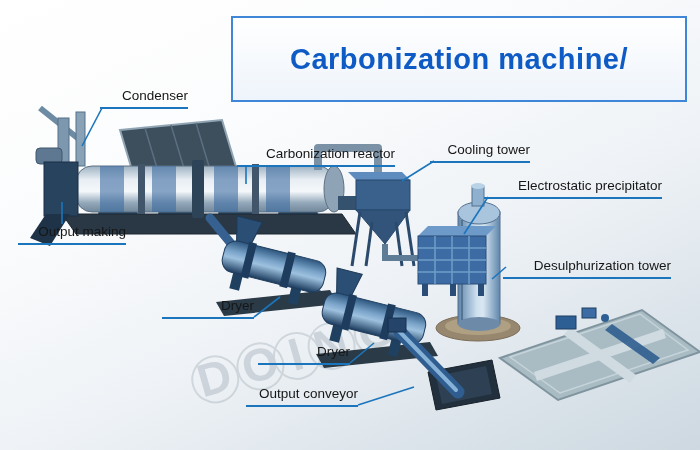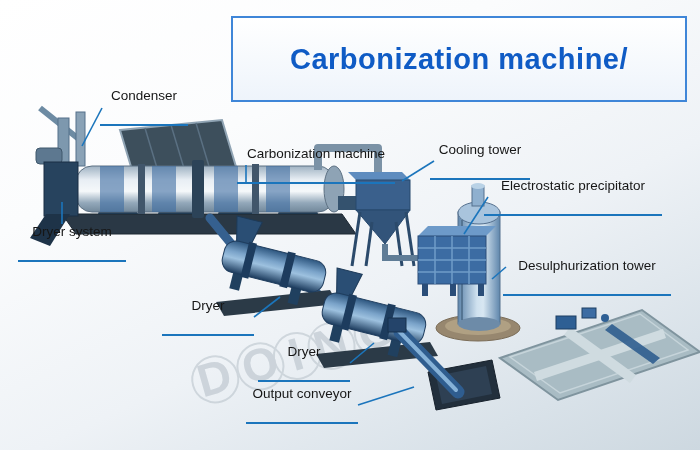--- a/index.html
+++ b/index.html
@@ -14,21 +14,21 @@
     border:2px solid #3f86d8;background:linear-gradient(#ffffff,#eef4fb);
     display:flex;flex-direction:row;justify-content:center;align-items:center;
     box-sizing:border-box;
   }
   .title-line{
     color:#0f5bc5;font-size:29px;font-weight:bold;line-height:38px;white-space:nowrap;
     letter-spacing:0.5px;
   }
   .label{
     position:absolute;color:#161616;font-size:13.5px;line-height:1.15;
-    text-align:center;white-space:nowrap;padding-bottom:20px;
+    text-align:right;white-space:nowrap;padding-bottom:3px;
     border-bottom:2px solid #1b75bc;
   }
   .lab-condenser{left:100px;top:88px;width:88px;}
   .lab-reactor{left:237px;top:146px;width:158px;}
   .lab-cooling{left:430px;top:142px;width:100px;}
   .lab-esp{left:484px;top:178px;width:178px;}
   .lab-desulph{left:503px;top:258px;width:168px;}
   .lab-output{left:18px;top:224px;width:108px;}
   .lab-dryer1{left:162px;top:298px;width:92px;}
   .lab-dryer2{left:258px;top:344px;width:92px;}
@@ -199,22 +199,22 @@
       <path d="M350,363 L374,343"></path>
       <path d="M358,405 L414,387"></path>
     </g>
   </svg>
 
   <div class="title-box">
     <div class="title-line">Carbonization machine/</div>
   </div>
 
   <div class="label lab-condenser">Condenser</div>
-  <div class="label lab-reactor">Carbonization machine</div>
+  <div class="label lab-reactor">Carbonization reactor</div>
   <div class="label lab-cooling">Cooling tower</div>
   <div class="label lab-esp">Electrostatic precipitator</div>
   <div class="label lab-desulph">Desulphurization tower</div>
-  <div class="label lab-output">Dryer system</div>
+  <div class="label lab-output">Output making</div>
   <div class="label lab-dryer1">Dryer</div>
   <div class="label lab-dryer2">Dryer</div>
   <div class="label lab-screw">Output conveyor</div>
 
 </div>
 
 </body></html>

